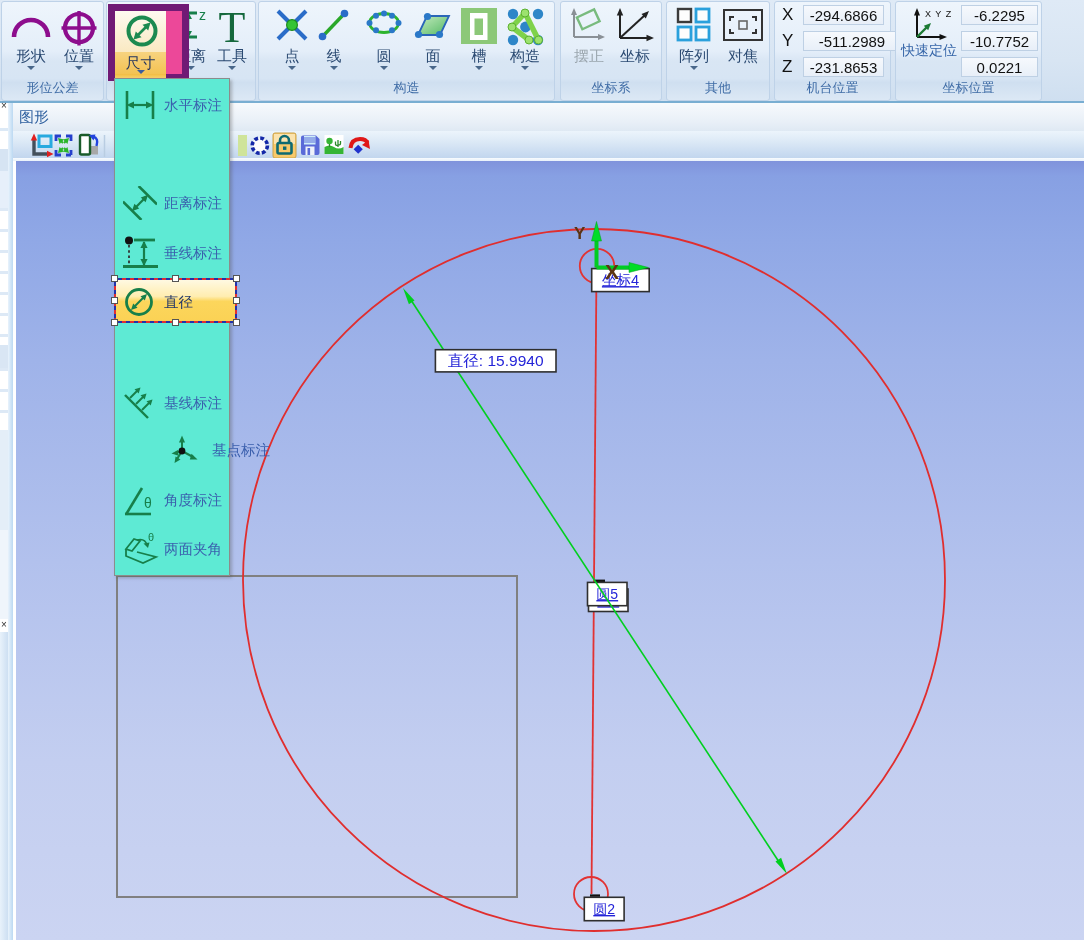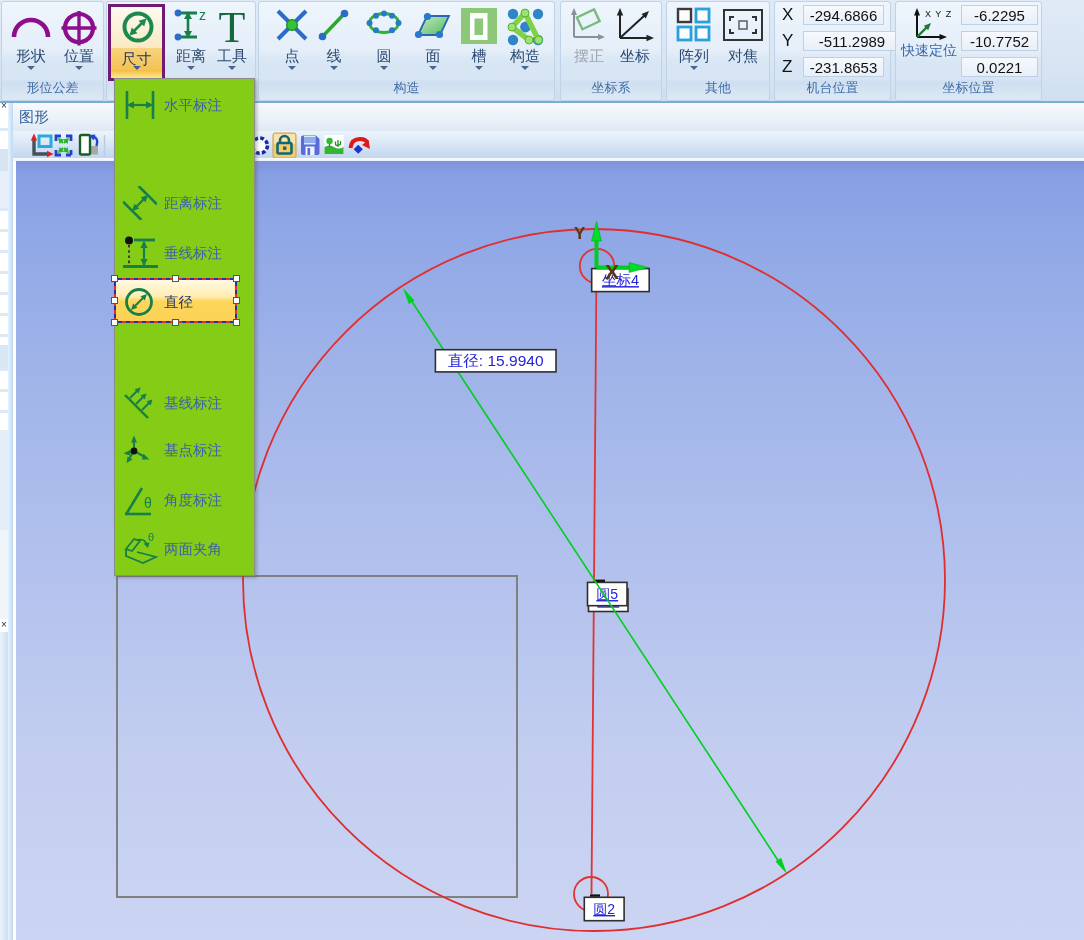--- a/index.html
+++ b/index.html
@@ -69,21 +69,21 @@
       <span id="ic-gongju" class="ibox"><svg width="34" height="38">
           <text x="17" y="36" text-anchor="middle" font-size="44" font-family="Liberation Serif" fill="#15683c">T</text>
         </svg></span>
       <div class="btxt">工具</div>
       <div class="barw">
         <span class="caret"></span>
       </div>
     </div>
 </div>
 
-<div class="abs" style="left:108px;top:4px;width:57px;height:77px;border:3px solid #701a75;background:#3b82f6">
+<div class="abs" style="left:108px;top:4px;width:81px;height:77px;border:7px solid #701a75;background:#ec4899">
   <div class="abs" style="left:0;top:0;width:51px;height:41px;background:linear-gradient(#fefaf0,#fae9c2)"></div>
   <div class="abs" style="left:0;top:41px;width:51px;height:30px;background:linear-gradient(#f7d37f,#f2bc42)"></div>
   <div class="abs" style="left:0;top:63px;width:51px;height:8px;background:linear-gradient(#f2bc42,#ffe793)"></div>
   <span id="ic-chicun" class="abs" style="left:11px;top:4px"><svg width="33" height="33">
         <circle cx="16" cy="16" r="13.5" fill="none" stroke="#1c8a50" stroke-width="4"></circle>
         <line x1="9.5" y1="22.5" x2="22.5" y2="9.5" stroke="#1c8a50" stroke-width="2.6"></line>
         <polygon points="24.5,7.5 16.5,9.8 22.2,15.5" fill="#1c8a50"></polygon>
         <polygon points="7.5,24.5 15.5,22.2 9.8,16.5" fill="#1c8a50"></polygon>
       </svg></span>
   <div class="abs" style="left:0;top:43px;width:51px;text-align:center;color:#23355e;font-size:15px">尺寸</div>
@@ -379,21 +379,21 @@
     </g>
     <line x1="408" y1="295.5" x2="782" y2="866.5" stroke="#00cf1f" stroke-width="1.6"></line>
     <polygon points="403,288 414.5,300.5 408.9,304.2" fill="#00cf1f"></polygon>
     <polygon points="787,874 775.5,861.5 781.1,857.8" fill="#00cf1f"></polygon>
     <g>
       <rect x="435.4" y="349.7" width="120.6" height="22.2" fill="#fff" stroke="#2f2f2f" stroke-width="1.6"></rect>
       <text x="495.7" y="365.8" text-anchor="middle" font-size="15.5" fill="#2424d8">直径: 15.9940</text>
     </g>
   </svg>
 
-<div class="abs" id="menu" style="left:114px;top:78px;width:141px;height:498px;background:#84cc16;border:1.5px solid #8c8c8c;z-index:50;box-shadow:2px 2px 3px rgba(80,80,80,.35)">
+<div class="abs" id="menu" style="left:114px;top:78px;width:116px;height:498px;background:#5eead4;border:1.5px solid #8c8c8c;z-index:50;box-shadow:2px 2px 3px rgba(80,80,80,.35)">
 <div style="position: absolute; left: -1px; top: 199px; width: 123px; height: 45px; background: repeating-linear-gradient(90deg, rgb(224, 48, 48) 0px, rgb(224, 48, 48) 4px, rgb(34, 51, 170) 4px, rgb(34, 51, 170) 8px); z-index: 1;">
       <div style="position:absolute;left:2px;top:2px;right:2px;bottom:2px;background:linear-gradient(#fff9e2,#ffedb0 40%,#fcd65c 52%,#fbd255)"></div>
       <div style="position:absolute;left:0;top:0;width:2px;height:100%;background:repeating-linear-gradient(180deg,#e03030 0 4px,#2233aa 4px 8px)"></div>
       <div style="position:absolute;right:0;top:0;width:2px;height:100%;background:repeating-linear-gradient(180deg,#e03030 0 4px,#2233aa 4px 8px)"></div>
       <div style="position:absolute;left:-3px;top:-3px;width:7px;height:7px;background:#fff;border:1px solid #555"></div>
       <div style="position:absolute;left:58px;top:-3px;width:7px;height:7px;background:#fff;border:1px solid #555"></div>
       <div style="position:absolute;left:119px;top:-3px;width:7px;height:7px;background:#fff;border:1px solid #555"></div>
       <div style="position:absolute;left:-3px;top:19px;width:7px;height:7px;background:#fff;border:1px solid #555"></div>
       <div style="position:absolute;left:119px;top:19px;width:7px;height:7px;background:#fff;border:1px solid #555"></div>
       <div style="position:absolute;left:-3px;top:41px;width:7px;height:7px;background:#fff;border:1px solid #555"></div>
@@ -450,21 +450,21 @@
           <line x1="2" y1="9" x2="25" y2="32" stroke="#177f4a" stroke-width="2.4"></line>
           <line x1="7" y1="12" x2="15" y2="4" stroke="#177f4a" stroke-width="2"></line>
           <polygon points="17.5,1.5 11.5,3.3 15.7,7.5" fill="#177f4a"></polygon>
           <line x1="13" y1="18" x2="21" y2="10" stroke="#177f4a" stroke-width="2"></line>
           <polygon points="23.5,7.5 17.5,9.3 21.7,13.5" fill="#177f4a"></polygon>
           <line x1="19" y1="24" x2="27" y2="16" stroke="#177f4a" stroke-width="2"></line>
           <polygon points="29.5,13.5 23.5,15.3 27.7,19.5" fill="#177f4a"></polygon>
         </svg></span>
       <span class="mtxt">基线标注</span>
     </div>
-    <div class="mitem" style="top: 346.3px; z-index: 2;">
+    <div class="mitem" style="top: 346.3px; z-index: 2; margin-left: 48px;">
       <span class="micon" id="mi7"><svg width="34" height="34">
           <line x1="11" y1="18" x2="11" y2="7" stroke="#177f4a" stroke-width="2"></line>
           <polygon points="11,2.5 8,9.5 14,9.5" fill="#177f4a"></polygon>
           <line x1="11" y1="18" x2="5" y2="19.5" stroke="#177f4a" stroke-width="2"></line>
           <polygon points="0.5,20.5 7,17 7.5,22.8" fill="#177f4a"></polygon>
           <line x1="11" y1="18" x2="6" y2="26" stroke="#177f4a" stroke-width="2"></line>
           <polygon points="3.5,30 9.5,26.5 4.6,23.5" fill="#177f4a"></polygon>
           <line x1="11" y1="18" x2="22" y2="24" stroke="#177f4a" stroke-width="2"></line>
           <polygon points="26.5,26.5 20.5,20.8 18.8,26.4" fill="#177f4a"></polygon>
           <circle cx="11" cy="18" r="3.4" fill="#111"></circle>

